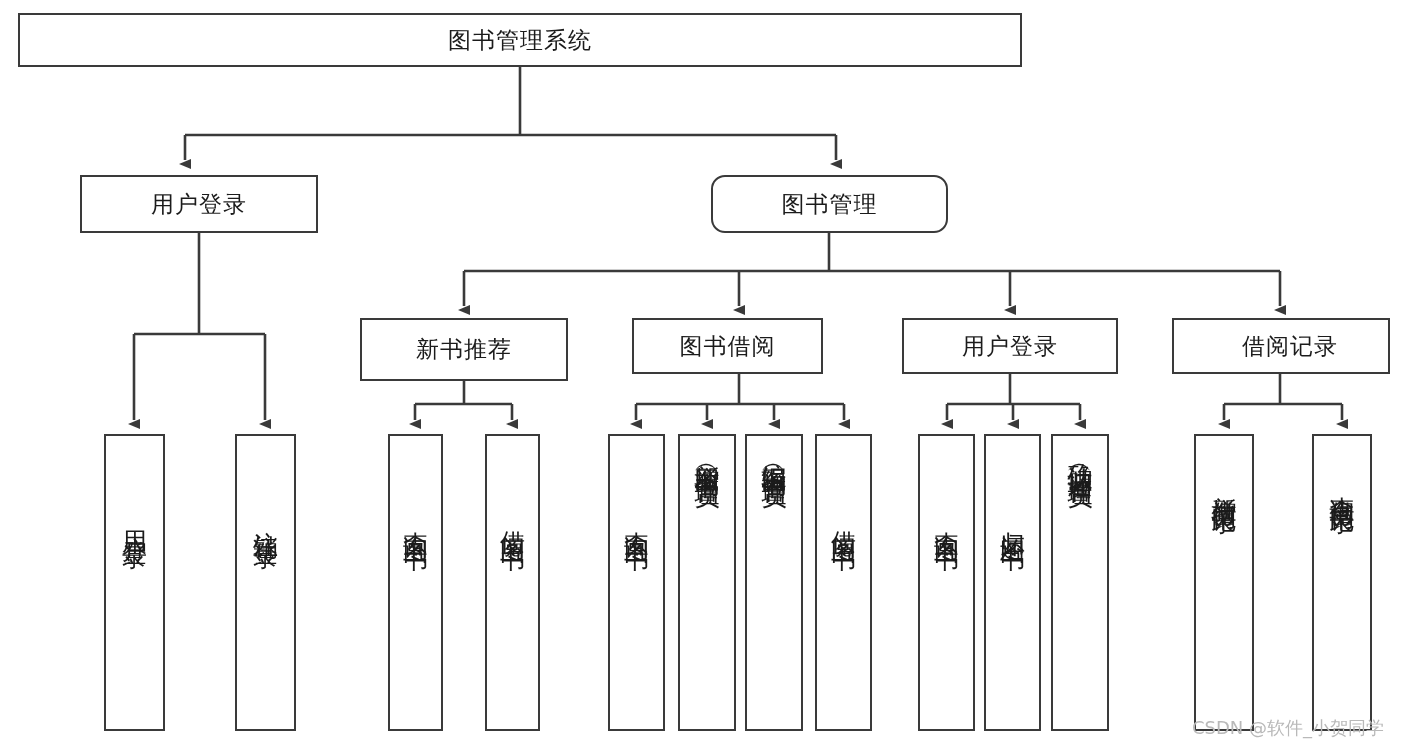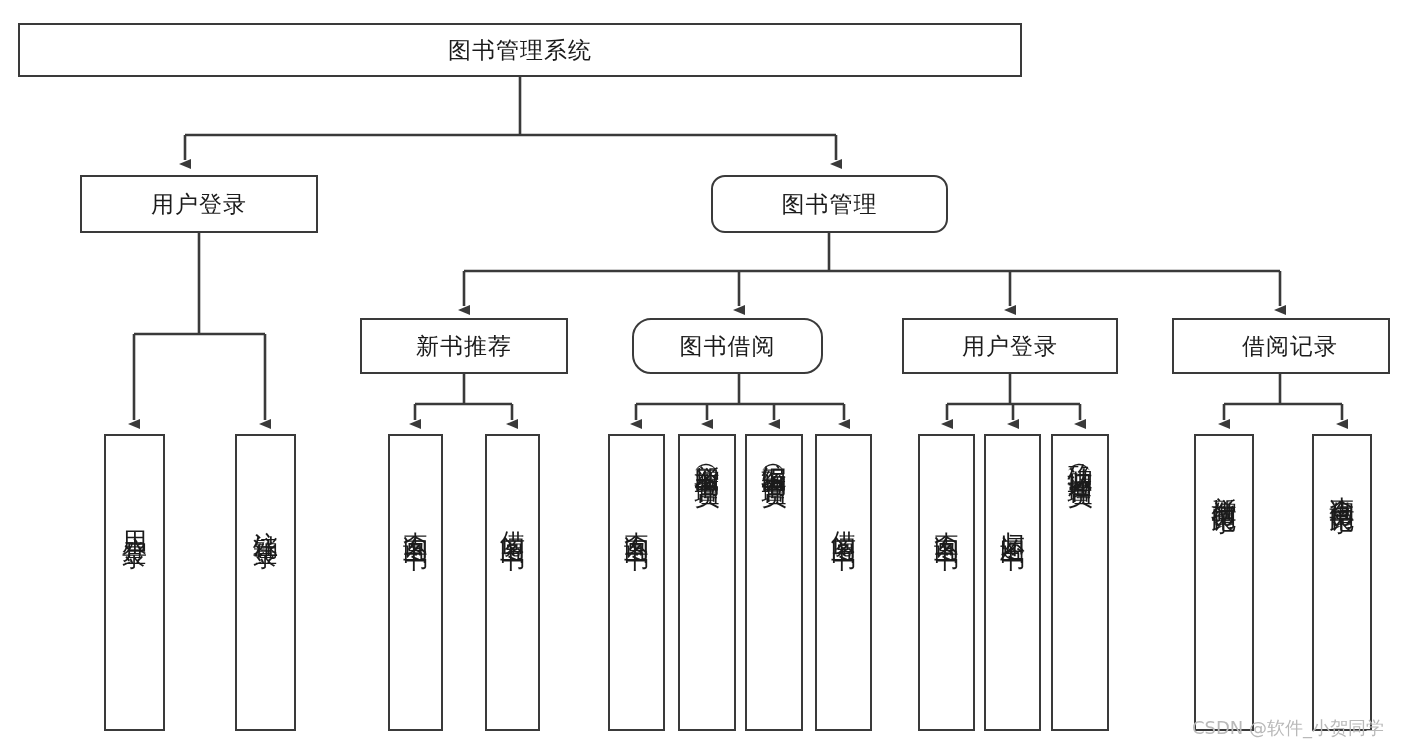--- a/index.html
+++ b/index.html
@@ -119,35 +119,35 @@
       <path d="M1013,404 L1013,420" marker-end="url(#arrow)"></path>
       <path d="M1080,404 L1080,420" marker-end="url(#arrow)"></path>
 
       <path d="M1280,374 L1280,404"></path>
       <path d="M1224,404 L1342,404"></path>
       <path d="M1224,404 L1224,420" marker-end="url(#arrow)"></path>
       <path d="M1342,404 L1342,420" marker-end="url(#arrow)"></path>
     </g>
   </svg>
 
-  <div class="node h" style="left:18px; top:23px; width:1004px; height:54px;">
+  <div class="node h" style="left:18px; top:13px; width:1004px; height:54px;">
     <span class="label">图书管理系统</span>
   </div>
 
   <div class="node h" style="left:80px; top:175px; width:238px; height:58px;">
     <span class="label">用户登录</span>
   </div>
   <div class="node h" style="left:711px; top:175px; width:237px; height:58px;border-radius:14px;">
     <span class="label">图书管理</span>
   </div>
 
-  <div class="node h" style="left:360px; top:318px; width:208px; height:56px;">
+  <div class="node h" style="left:360px; top:318px; width:208px; height:63px;">
     <span class="label">新书推荐</span>
   </div>
-  <div class="node h" style="left:632px; top:318px; width:191px; height:56px;border-radius:19px;">
+  <div class="node h" style="left:632px; top:318px; width:191px; height:56px;">
     <span class="label">图书借阅</span>
   </div>
   <div class="node h" style="left:902px; top:318px; width:216px; height:56px;">
     <span class="label">用户登录</span>
   </div>
   <div class="node h" style="left:1172px; top:318px; width:218px; height:56px;padding-left:18px;">
     <span class="label">借阅记录</span>
   </div>
 
   <div class="node v" style="left:104px; top:434px; width:61px; height:297px; padding-top:75px;">

